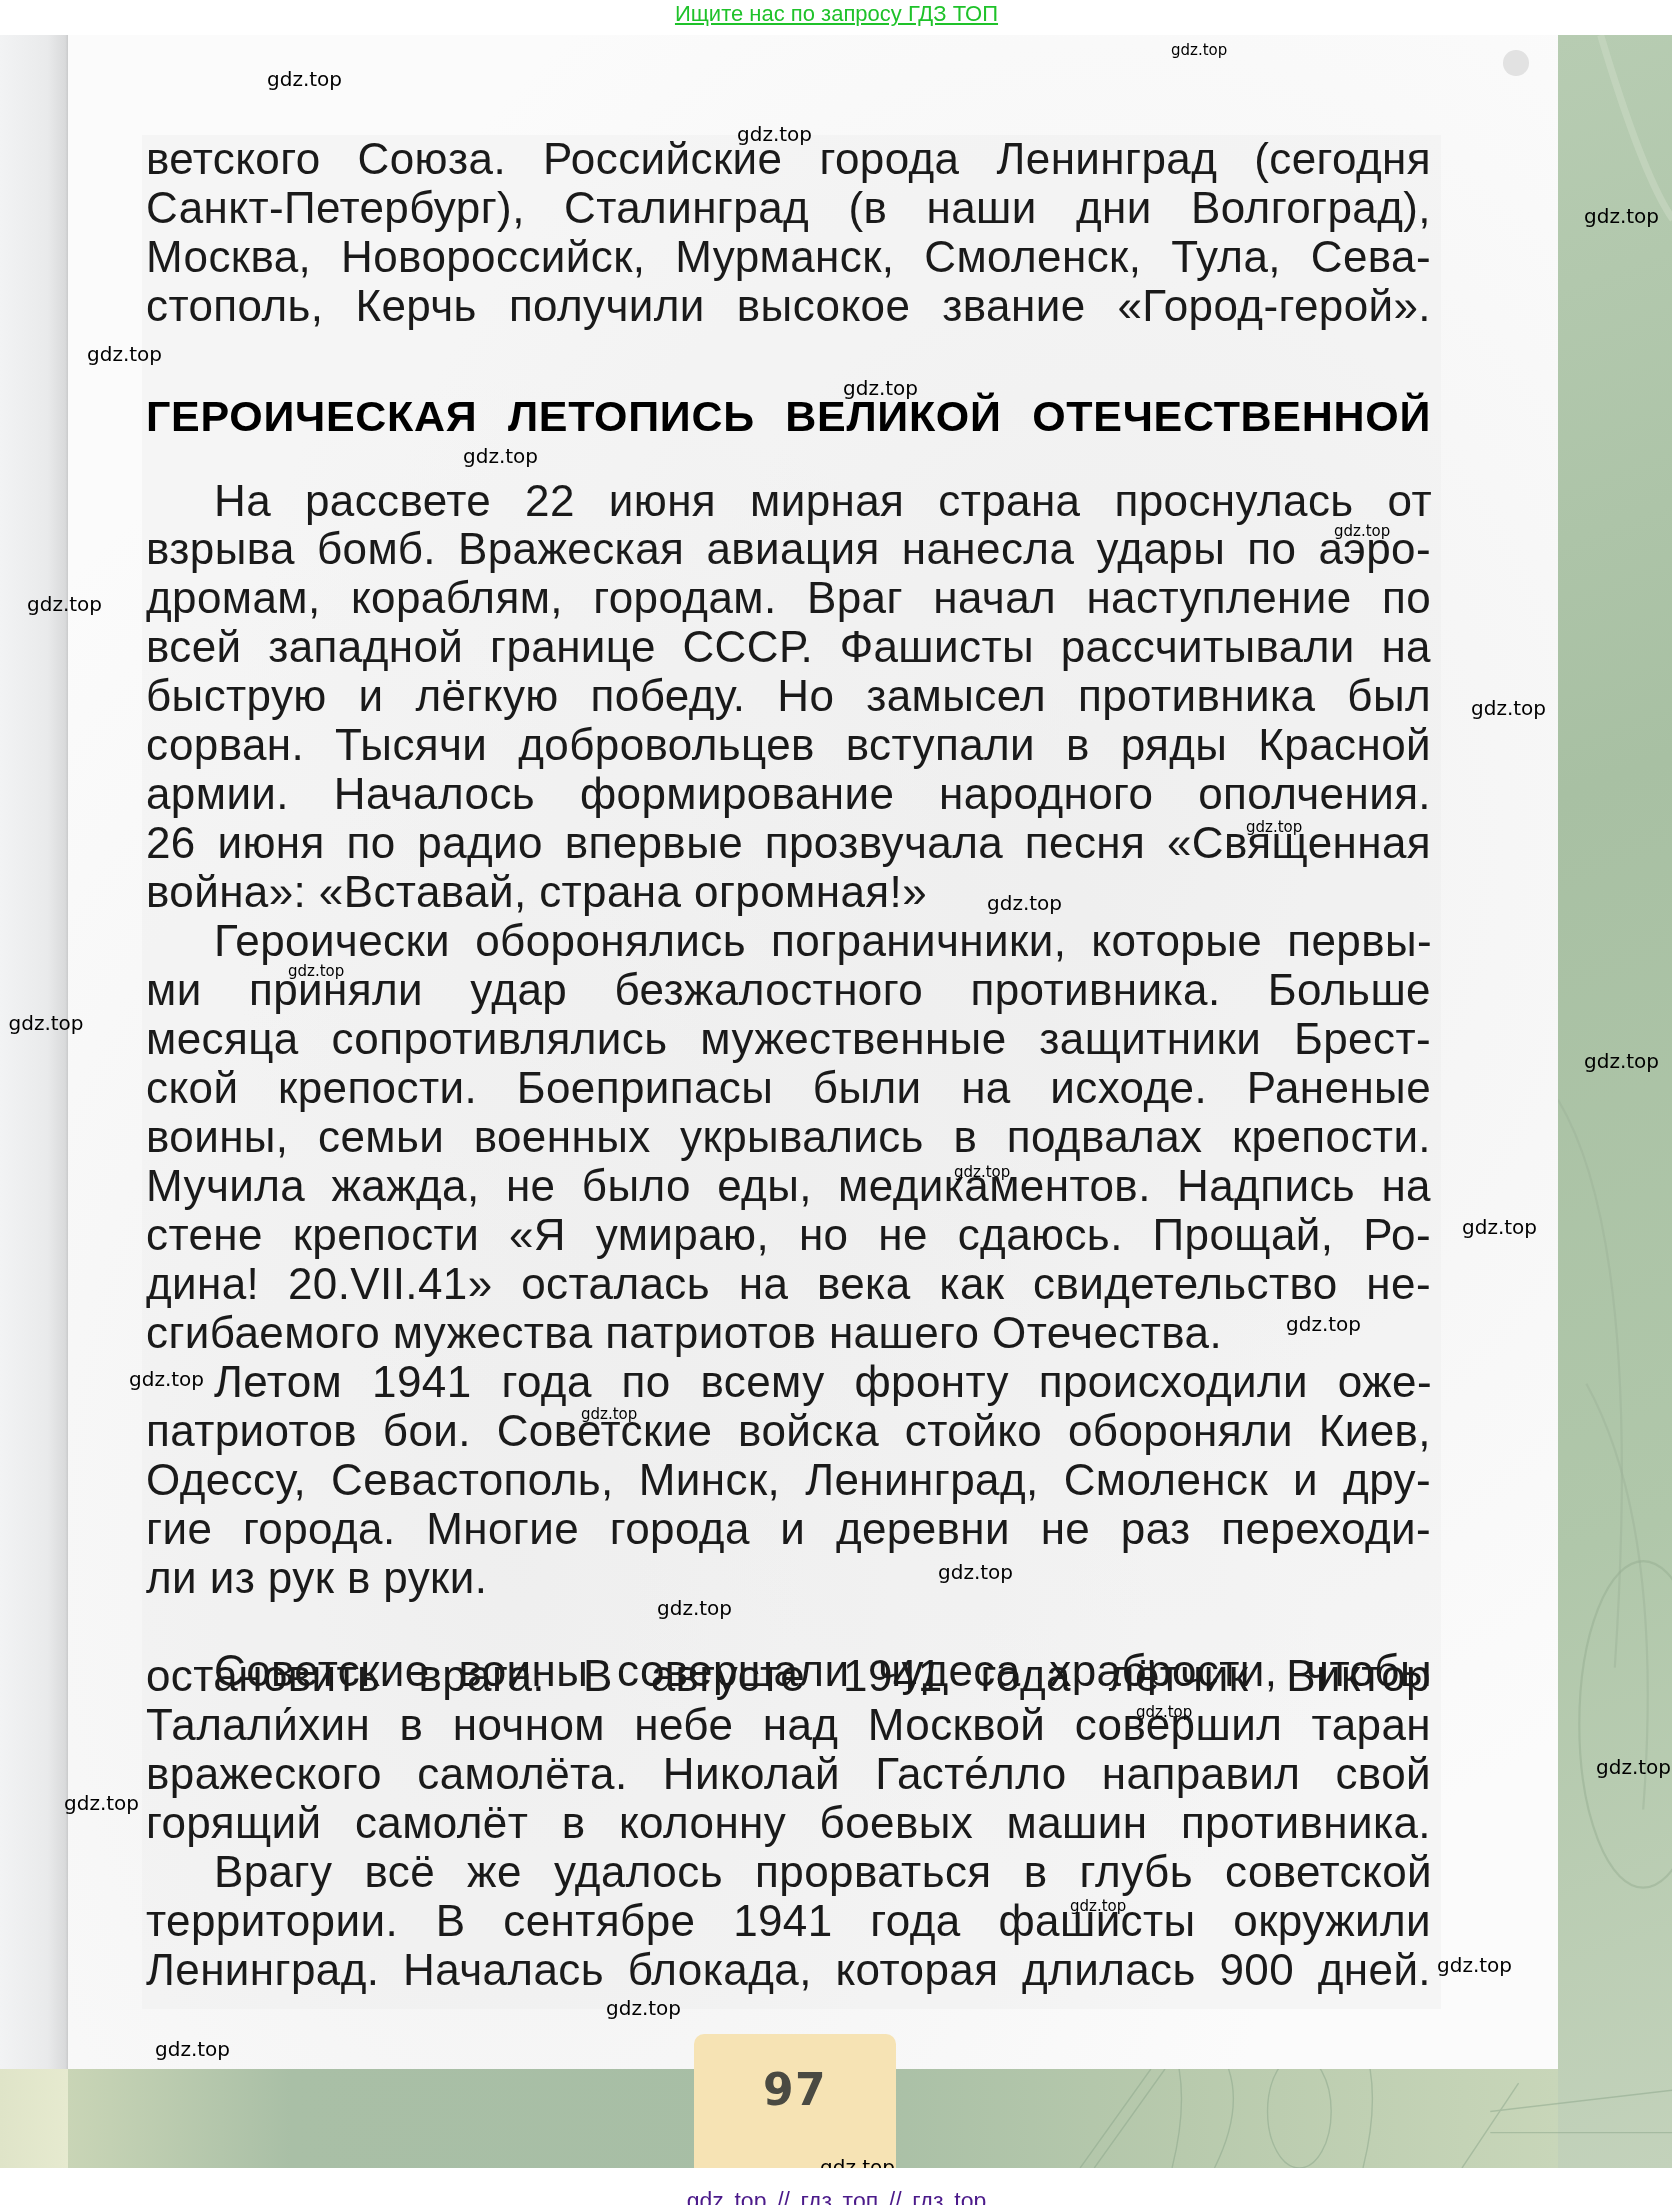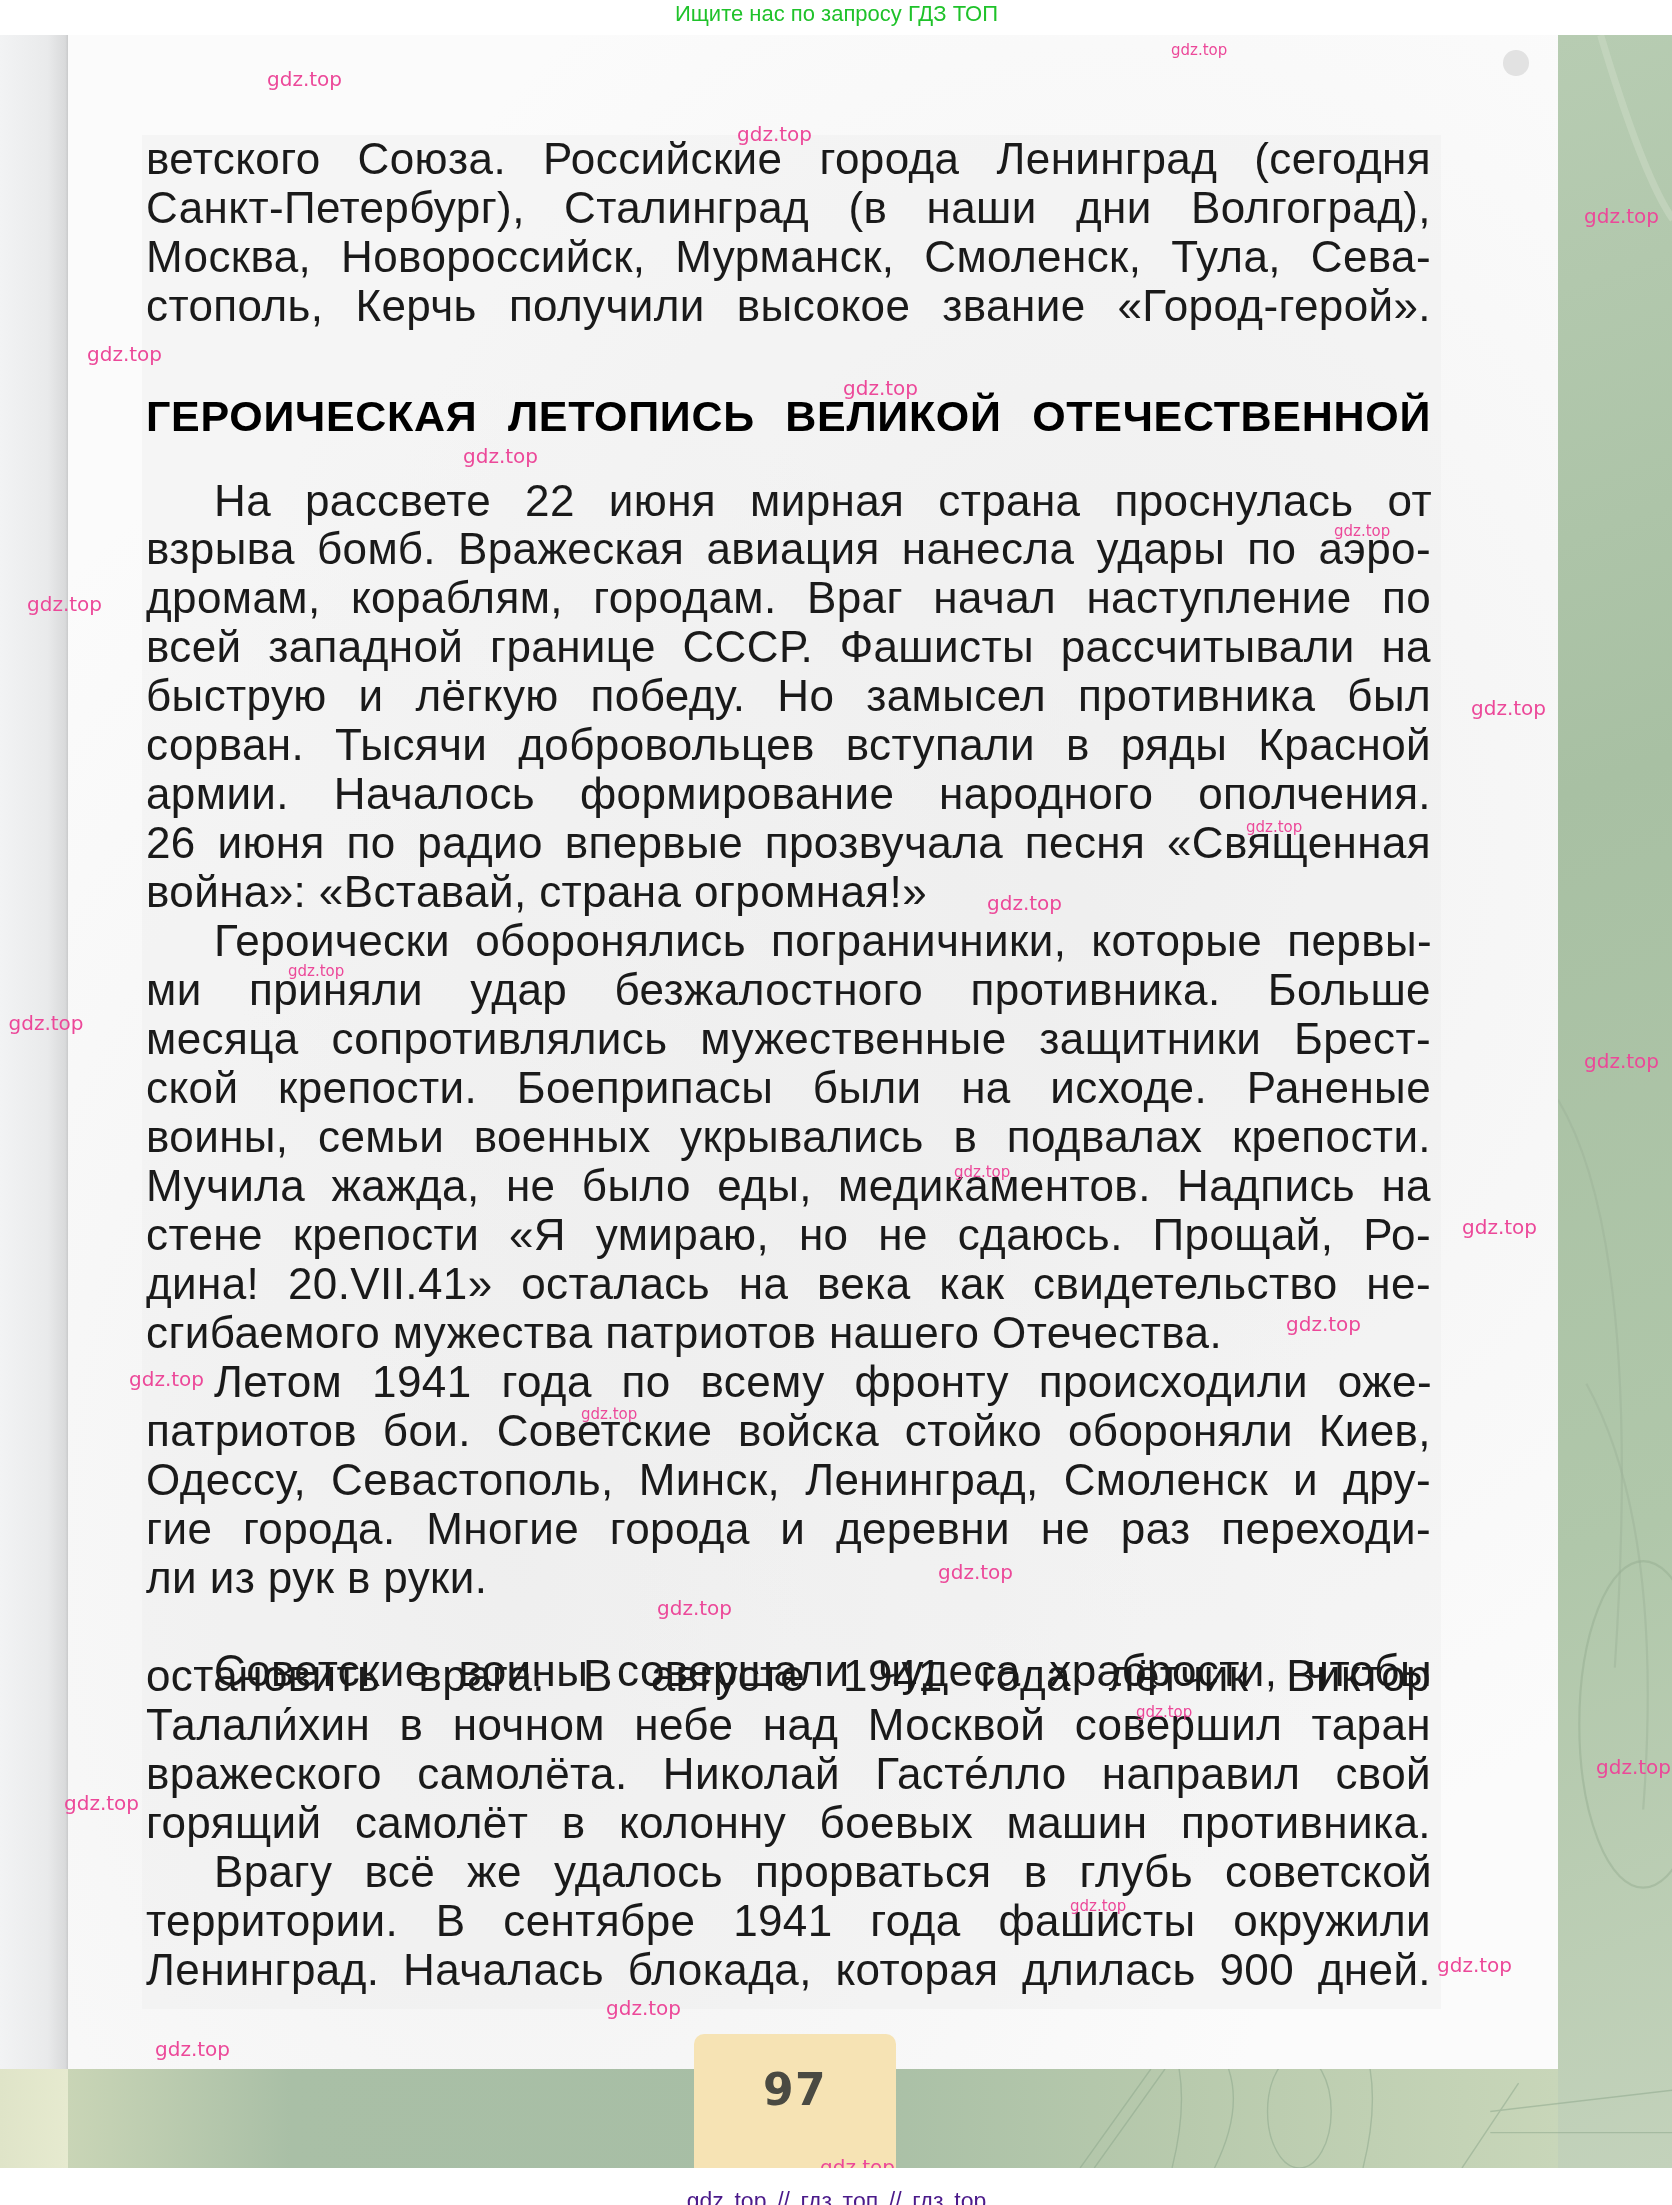--- a/index.html
+++ b/index.html
@@ -7,21 +7,21 @@
     width: 1673px; height: 2205px; position: relative; overflow: hidden;
     background: #ffffff;
     font-family: "Liberation Sans", sans-serif;
   }
   .top-banner {
     position: absolute; left: 0; top: 0; width: 1673px; height: 35px;
     background: #ffffff; text-align: center;
   }
   .top-banner span {
     display: inline-block; margin-top: 1.4px;
-    font-size: 22px; color: #1fc22a; letter-spacing: 0px;
+    font-size: 22px; color: #1fc22a; letter-spacing: 0px; text-decoration: underline;
   }
   .gutter {
     position: absolute; left: 0; top: 35px; width: 68px; height: 2034px;
     background: linear-gradient(90deg, #f2f3f4 0%, #e9eaeb 70%, #d9dadb 96%, #c9cacb 100%);
   }
   .gutter-low {
     position: absolute; left: 0; top: 2069px; width: 68px; height: 99px;
     background: linear-gradient(90deg, #dfe4c8 0%, #e6eacf 100%);
     border-right: 2.1px solid #5a5a4a;
   }
@@ -78,21 +78,21 @@
   .line.indent { left: 214px; width: 1218px; }
   .line.last { text-align-last: left; }
   .heading {
     position: absolute; left: 146px; width: 1285px; top: 395px;
     font-size: 43px; line-height: 43px; font-weight: bold; color: #000000;
     text-align: justify; text-align-last: justify; white-space: nowrap;
     letter-spacing: 0.7px;
   }
   .wm {
     position: absolute; font-family: "DejaVu Sans", sans-serif;
-    color: #ec4899; white-space: nowrap;
+    color: #000000; white-space: nowrap;
   }
   .wm.big { font-size: 20px; }
   .wm.small { font-size: 15px; }
 </style>
 </head>
 <body>
 
 <div class="top-banner">
   <span>Ищите нас по запросу ГДЗ ТОП</span>
 </div>

